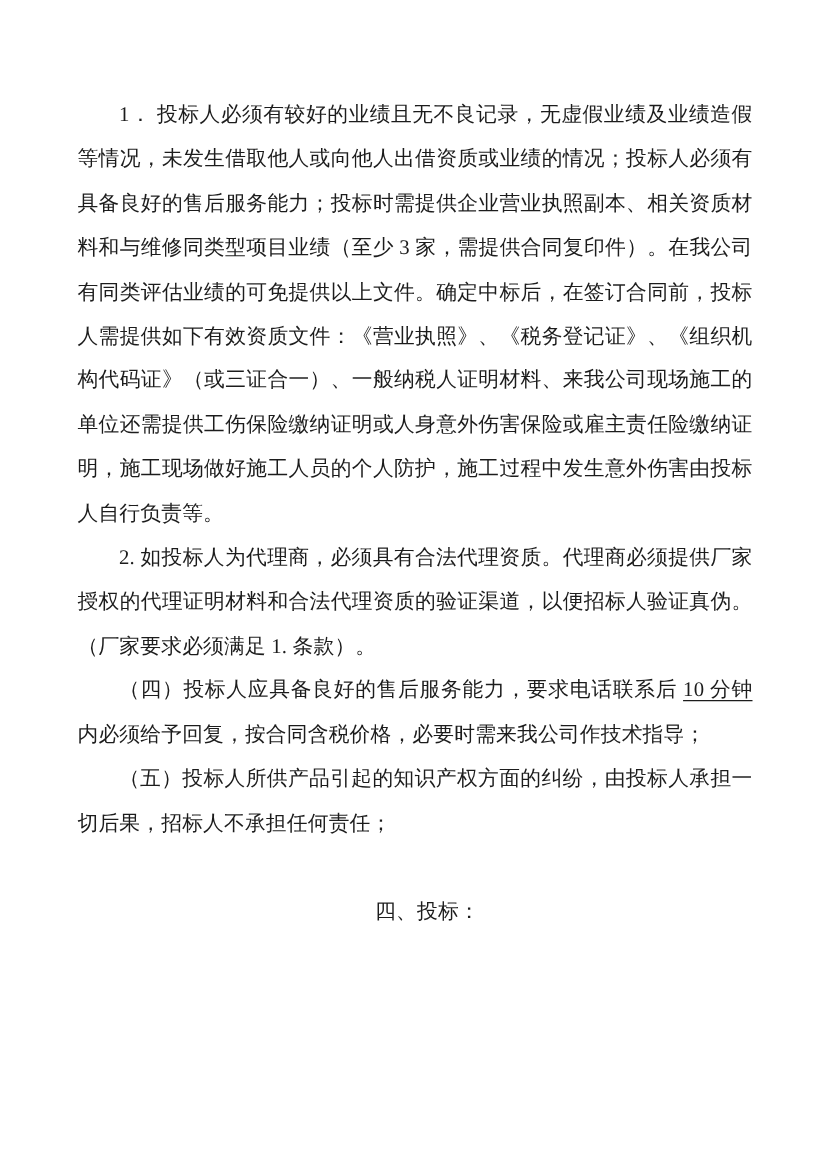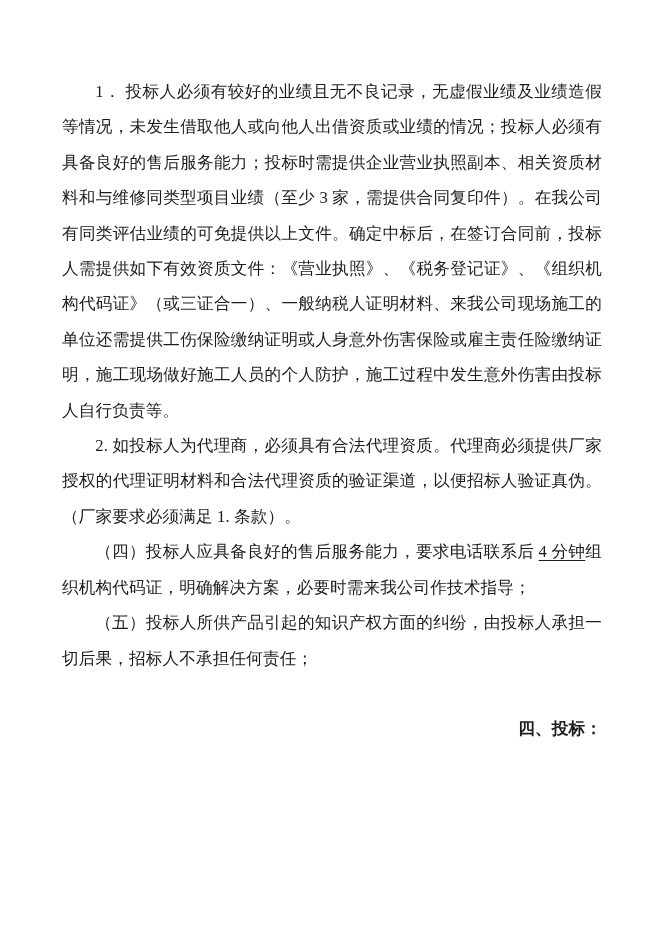--- a/index.html
+++ b/index.html
@@ -31,23 +31,23 @@
     line-height: 35.4px;
     text-align: justify;
     text-justify: inter-ideograph;
     letter-spacing: 0.15px;
     color: #1c1c1c;
   }
   .para.indent {
     text-indent: 2em;
   }
   .para.heading {
-    font-weight: bold;
+    font-weight: normal;
     text-indent: 1.2em;
-    text-align: right;
+    text-align: center;
   }
   .spacer-line {
     height: 35.4px;
   }
   .u {
     text-decoration: underline;
     text-underline-offset: 3px;
   }
 </style>
 </head>
@@ -55,21 +55,21 @@
 
 <div class="page">
 
   <div class="doc-body">
 
     <p class="para indent">1． 投标人必须有较好的业绩且无不良记录，无虚假业绩及业绩造假等情况，未发生借取他人或向他人出借资质或业绩的情况；投标人必须有具备良好的售后服务能力；投标时需提供企业营业执照副本、相关资质材料和与维修同类型项目业绩（至少 3 家，需提供合同复印件）。在我公司有同类评估业绩的可免提供以上文件。确定中标后，在签订合同前，投标人需提供如下有效资质文件：《营业执照》、《税务登记证》、《组织机构代码证》（或三证合一）、一般纳税人证明材料、来我公司现场施工的单位还需提供工伤保险缴纳证明或人身意外伤害保险或雇主责任险缴纳证明，施工现场做好施工人员的个人防护，施工过程中发生意外伤害由投标人自行负责等。</p>
 
     <p class="para indent">2. 如投标人为代理商，必须具有合法代理资质。代理商必须提供厂家授权的代理证明材料和合法代理资质的验证渠道，以便招标人验证真伪。（厂家要求必须满足 1. 条款）。</p>
 
 
-    <p class="para indent"><span>（四）投标人应具备良好的售后服务能力，要求电话联系后 </span><span class="u">4 分钟</span><span>组织机构代码证，明确解决方案，必要时需来我公司作技术指导；</span></p>
+    <p class="para indent"><span>（四）投标人应具备良好的售后服务能力，要求电话联系后 </span><span class="u">10 分钟</span><span>内必须给予回复，按合同含税价格，必要时需来我公司作技术指导；</span></p>
 
     <p class="para indent">（五）投标人所供产品引起的知识产权方面的纠纷，由投标人承担一切后果，招标人不承担任何责任；</p>
 
     <div class="spacer-line"></div>
 
     <p class="para heading">四、投标：</p>
 
 
   </div>
 

